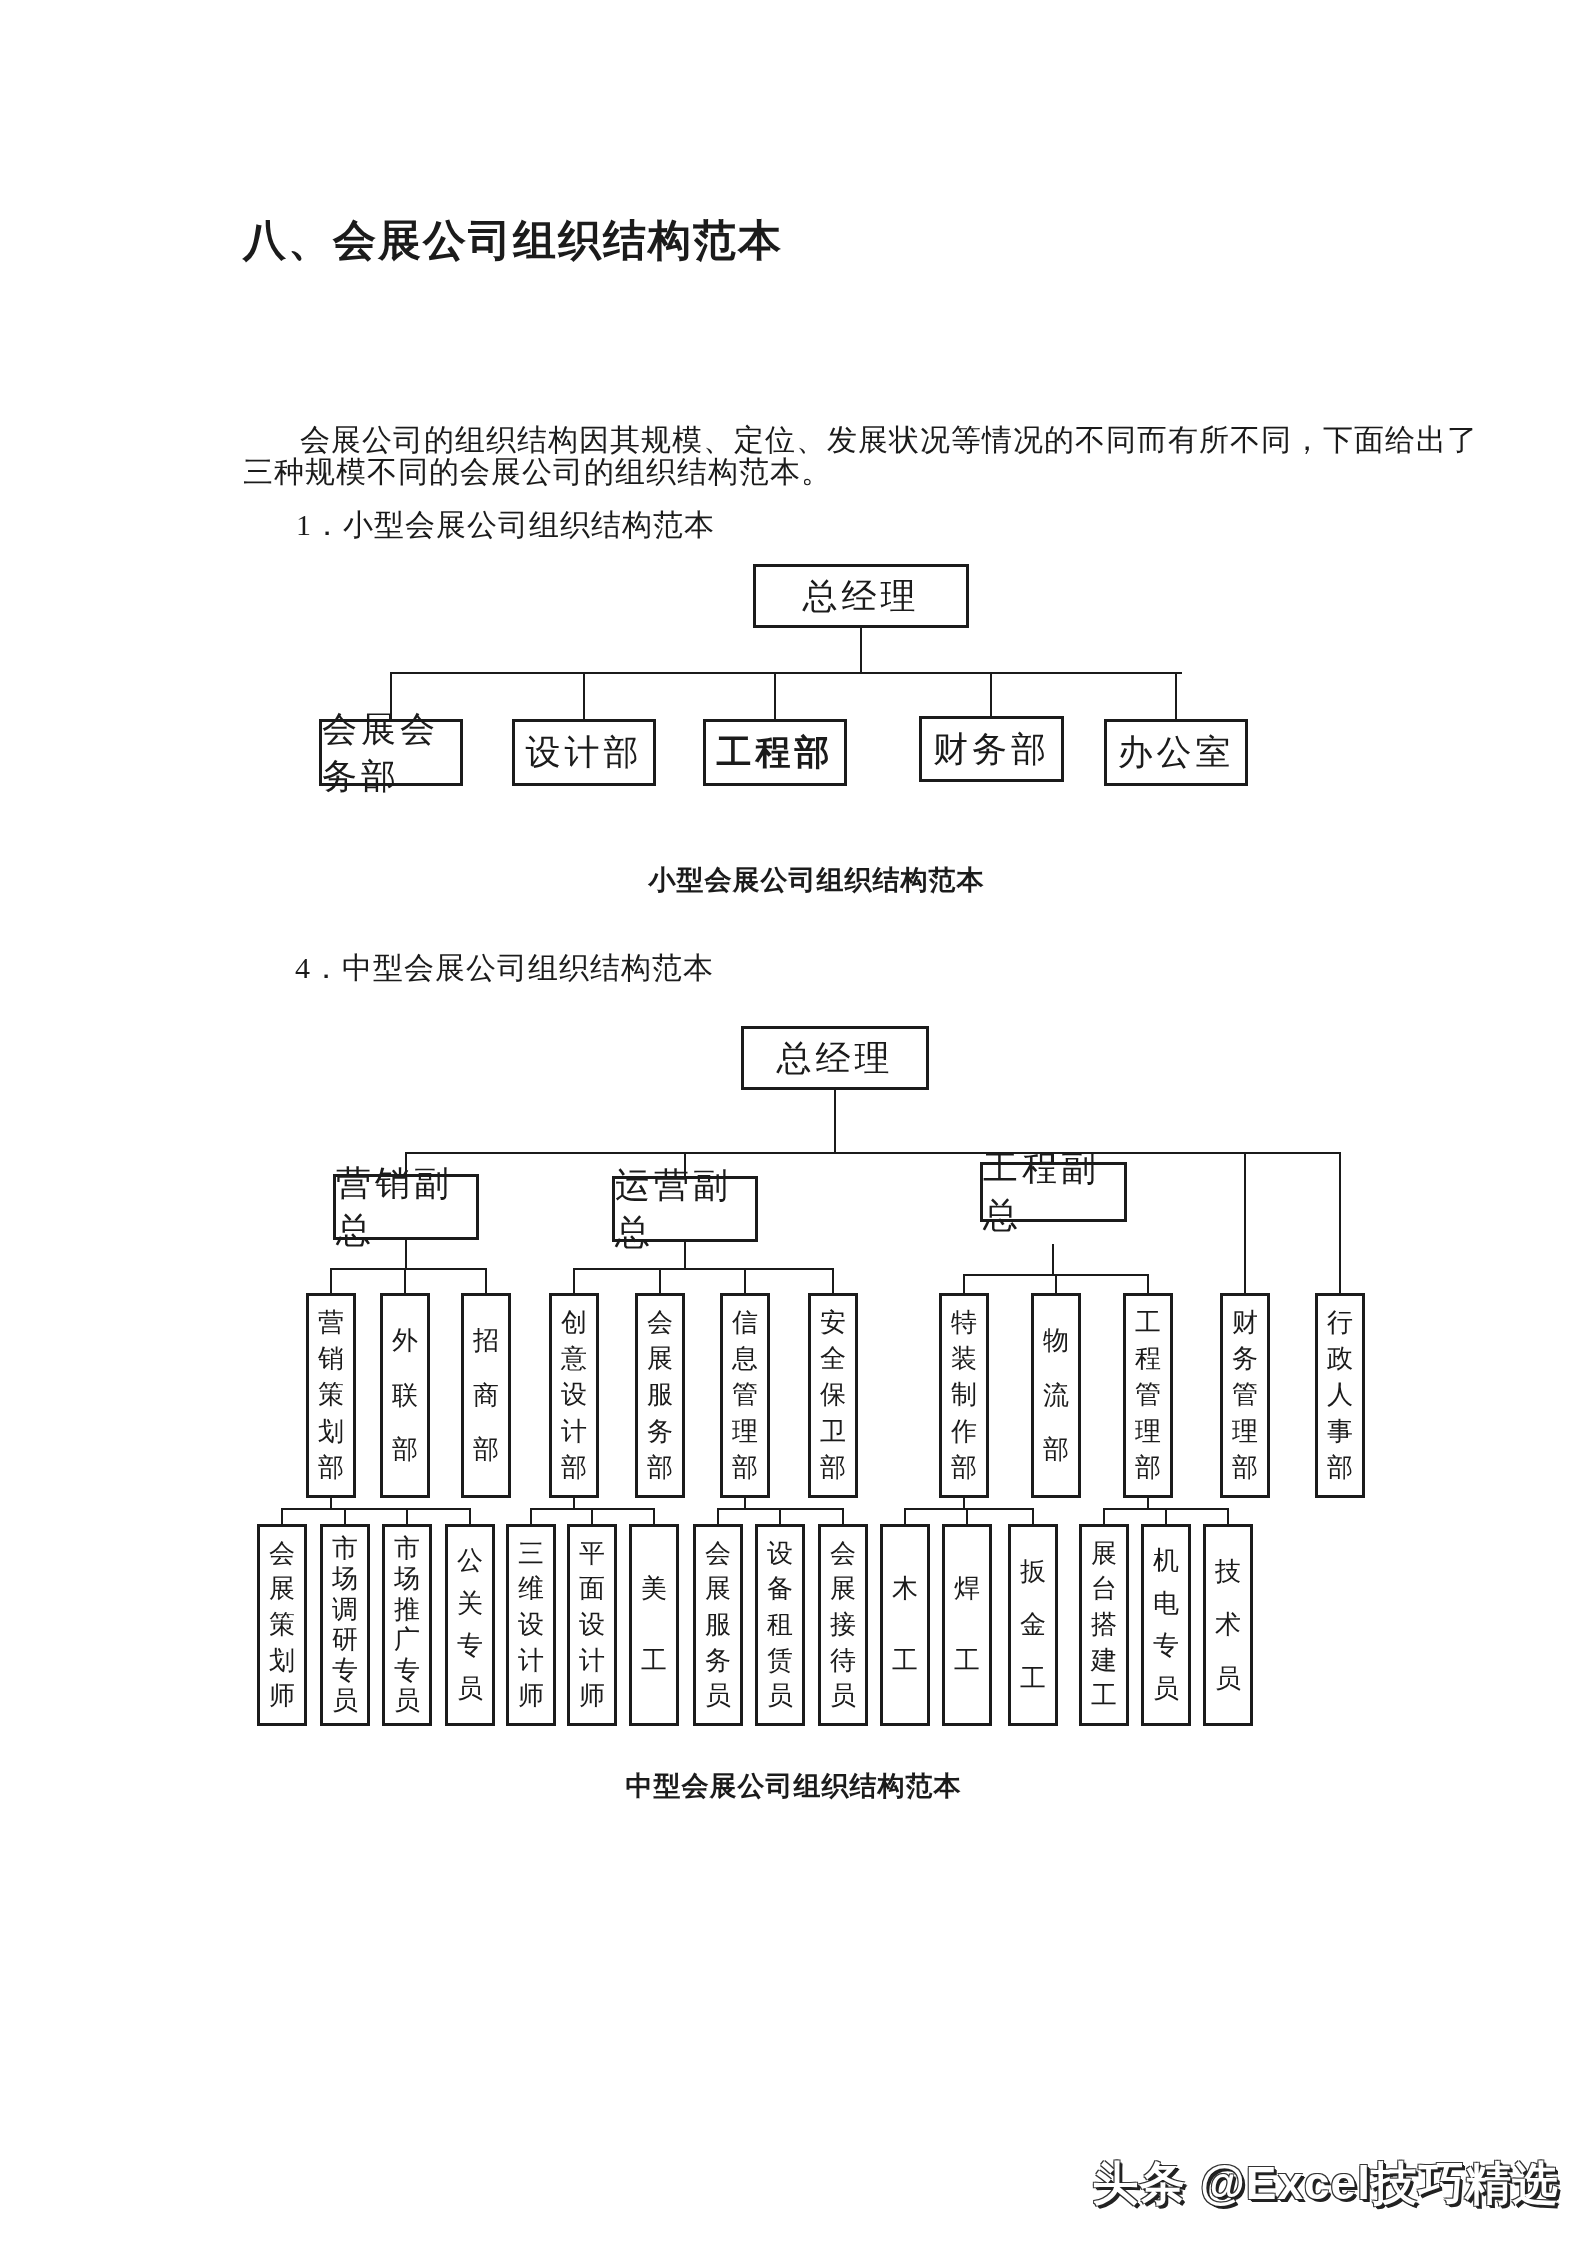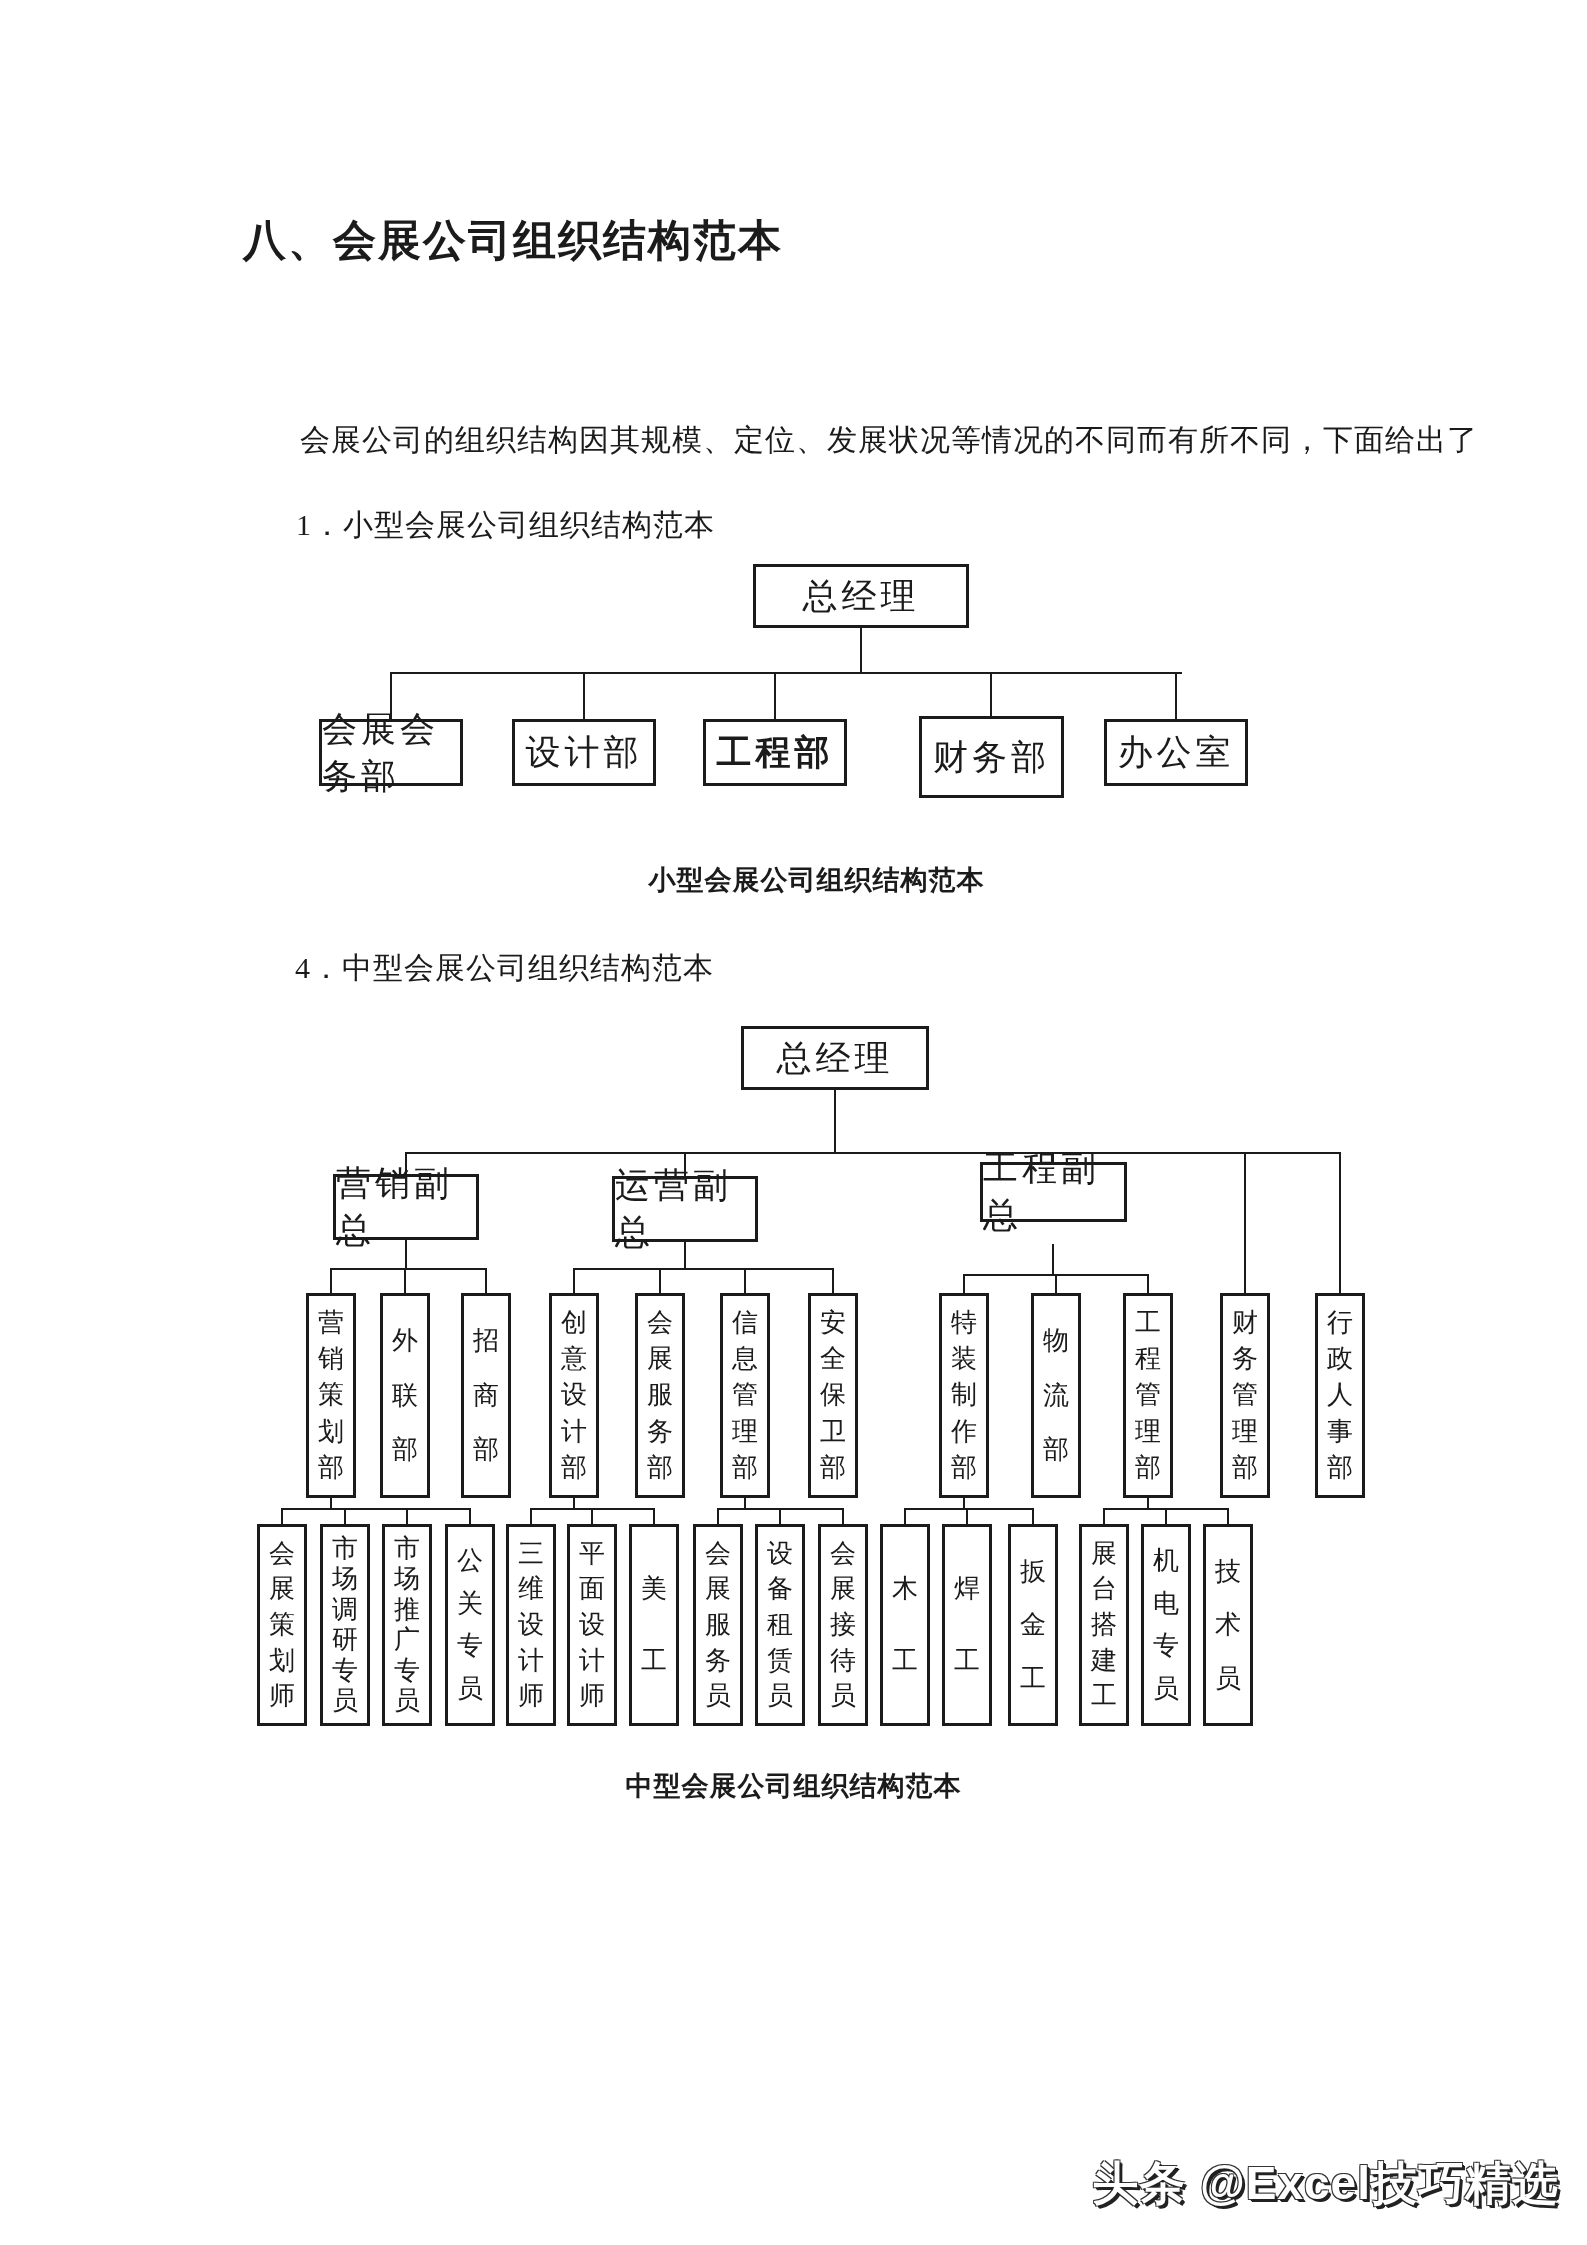--- a/index.html
+++ b/index.html
@@ -53,36 +53,37 @@
 </style>
 </head>
 <body>
 
 <div class="page">
 
   <div class="abs doc-title" style="left:243px;top:212px;">八、会展公司组织结构范本</div>
 
   <div class="abs para" style="left:300px;top:372px;margin-top:48px;">会展公司的组织结构因其规模、定位、发展状况等情况的不同而有所不同，下面给出了</div>
 
+  <div class="abs para" style="left:243px;top:452px;">三种规模不同的会展公司的组织结构范本。</div>
 
   <div class="abs item-heading" style="left:296px;top:505px;">1．小型会展公司组织结构范本</div>
 
   <div class="org-layer">
       <div class="org-line" style="left: 860px; top: 628px; width: 2px; height: 45px;"></div>
       <div class="org-line" style="left: 391px; top: 672px; width: 791px; height: 2px;"></div>
       <div class="org-line" style="left: 390px; top: 672px; width: 2px; height: 47px;"></div>
       <div class="org-line" style="left: 583px; top: 672px; width: 2px; height: 47px;"></div>
       <div class="org-line" style="left: 774px; top: 672px; width: 2px; height: 47px;"></div>
       <div class="org-line" style="left: 990px; top: 672px; width: 2px; height: 44px;"></div>
       <div class="org-line" style="left: 1175px; top: 672px; width: 2px; height: 47px;"></div>
       <div class="org-box" style="left: 753px; top: 564px; width: 216px; height: 64px;">总经理</div>
       <div class="org-box" style="left: 319px; top: 719px; width: 144px; height: 67px;">会展会务部</div>
       <div class="org-box" style="left: 512px; top: 719px; width: 144px; height: 67px;">设计部</div>
       <div class="org-box" style="left: 703px; top: 719px; width: 144px; height: 67px; font-weight: bold;">工程部</div>
-      <div class="org-box" style="left: 919px; top: 716px; width: 145px; height: 82px;">财务部</div>
+      <div class="org-box" style="left: 919px; top: 716px; width: 145px; height: 66px;">财务部</div>
       <div class="org-box" style="left: 1104px; top: 719px; width: 144px; height: 67px;">办公室</div>
     </div>
 
   <div class="abs caption" style="top:862px;margin-left:46px;">小型会展公司组织结构范本</div>
 
   <div class="abs item-heading" style="left:295px;top:948px;">4．中型会展公司组织结构范本</div>
 
   <div class="org-layer">
       <div class="org-line" style="left: 834px; top: 1090px; width: 2px; height: 62px;"></div>
       <div class="org-line" style="left: 405px; top: 1152px; width: 936px; height: 2px;"></div>

